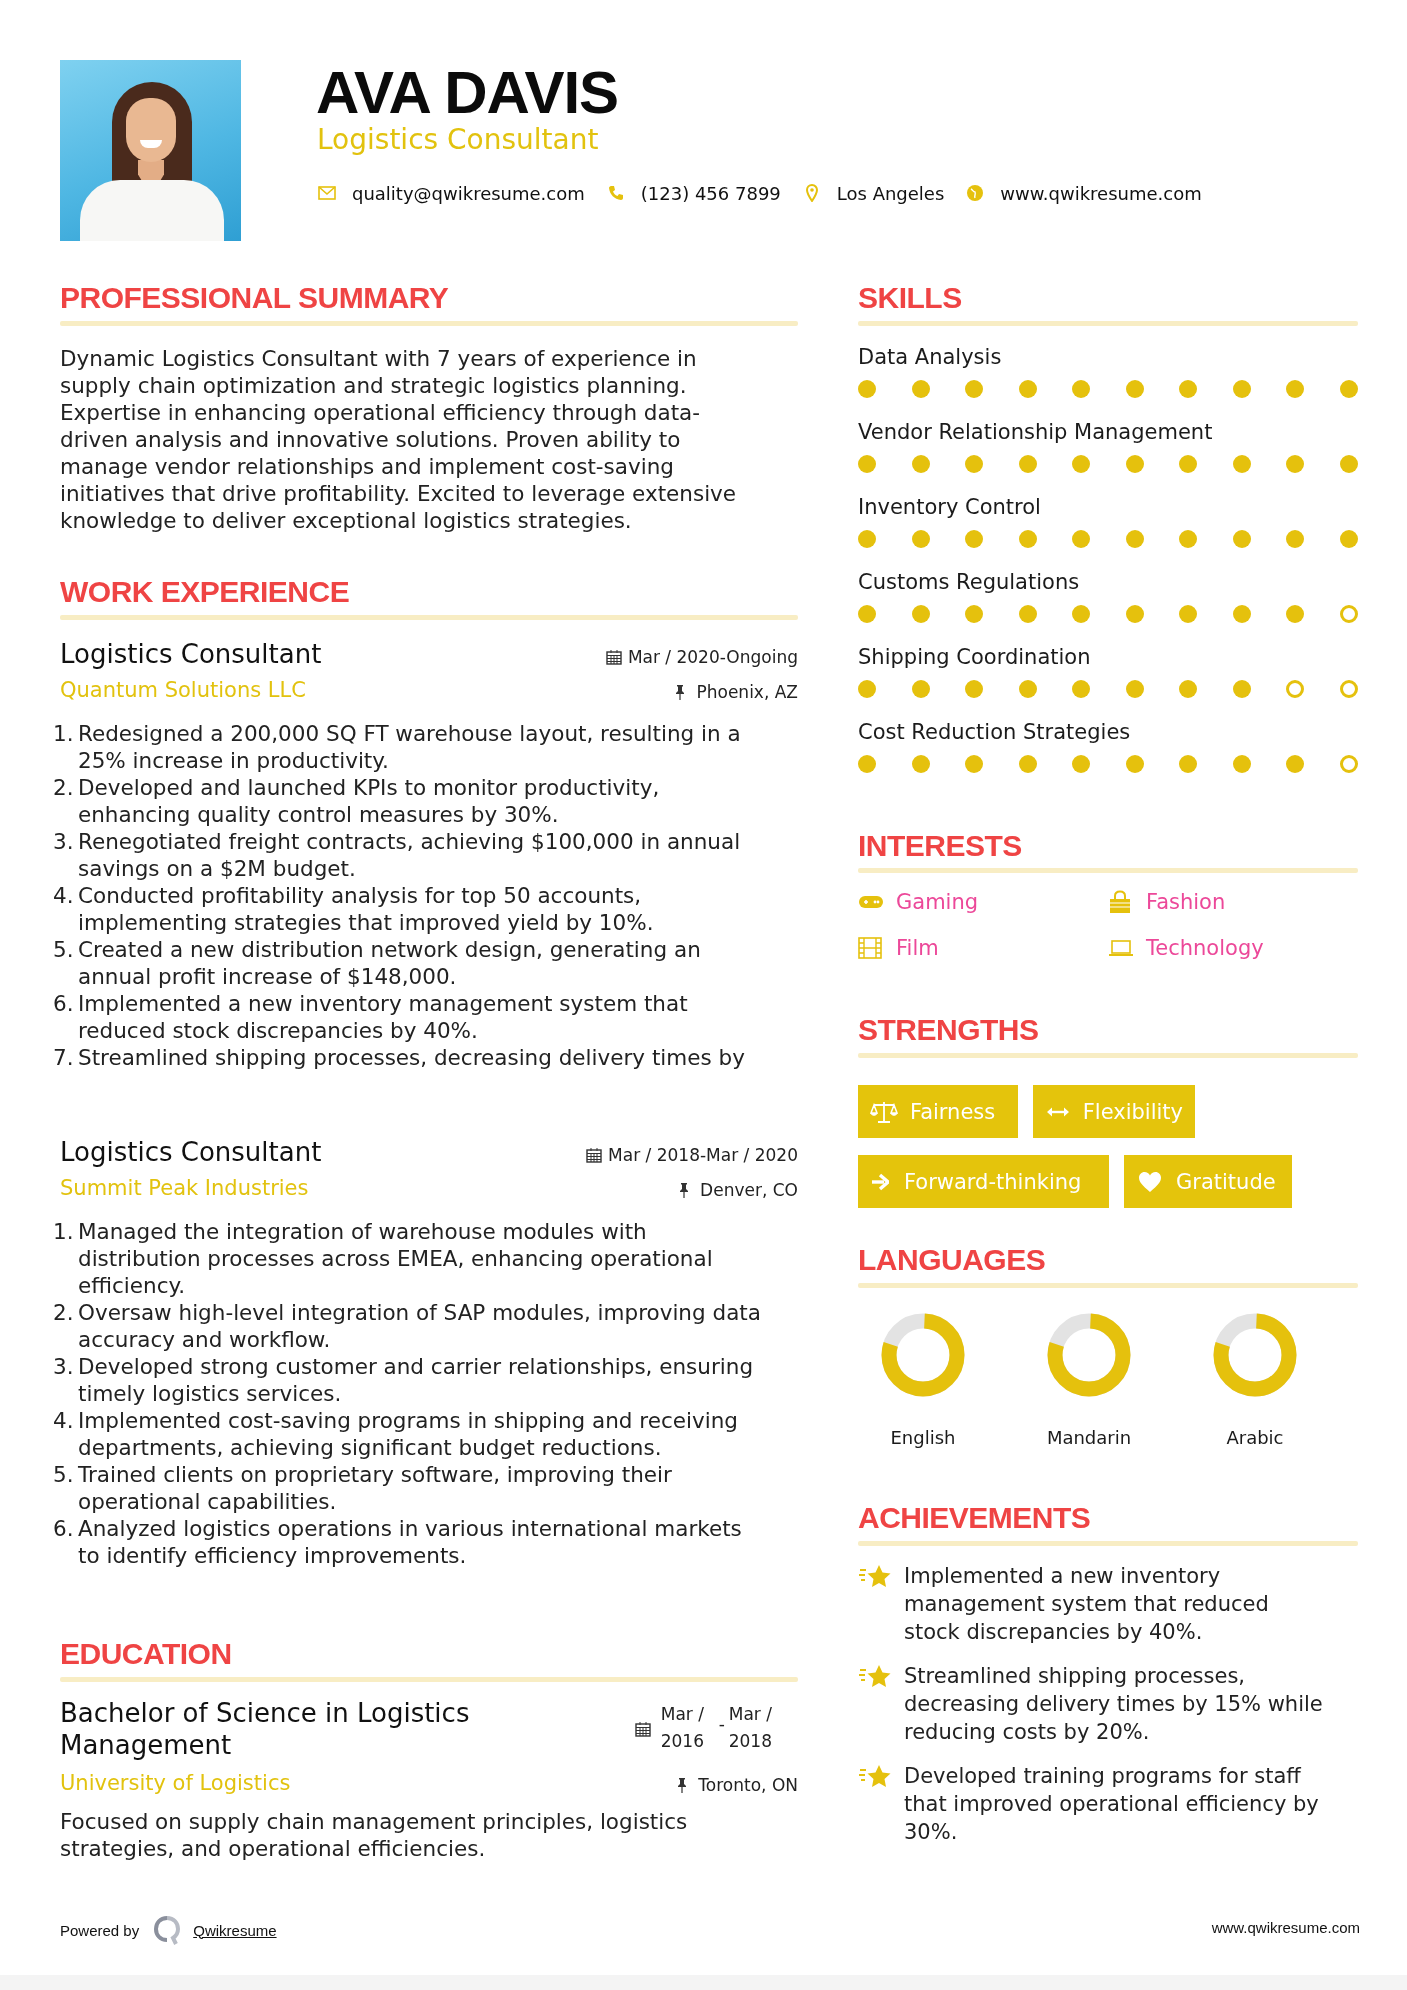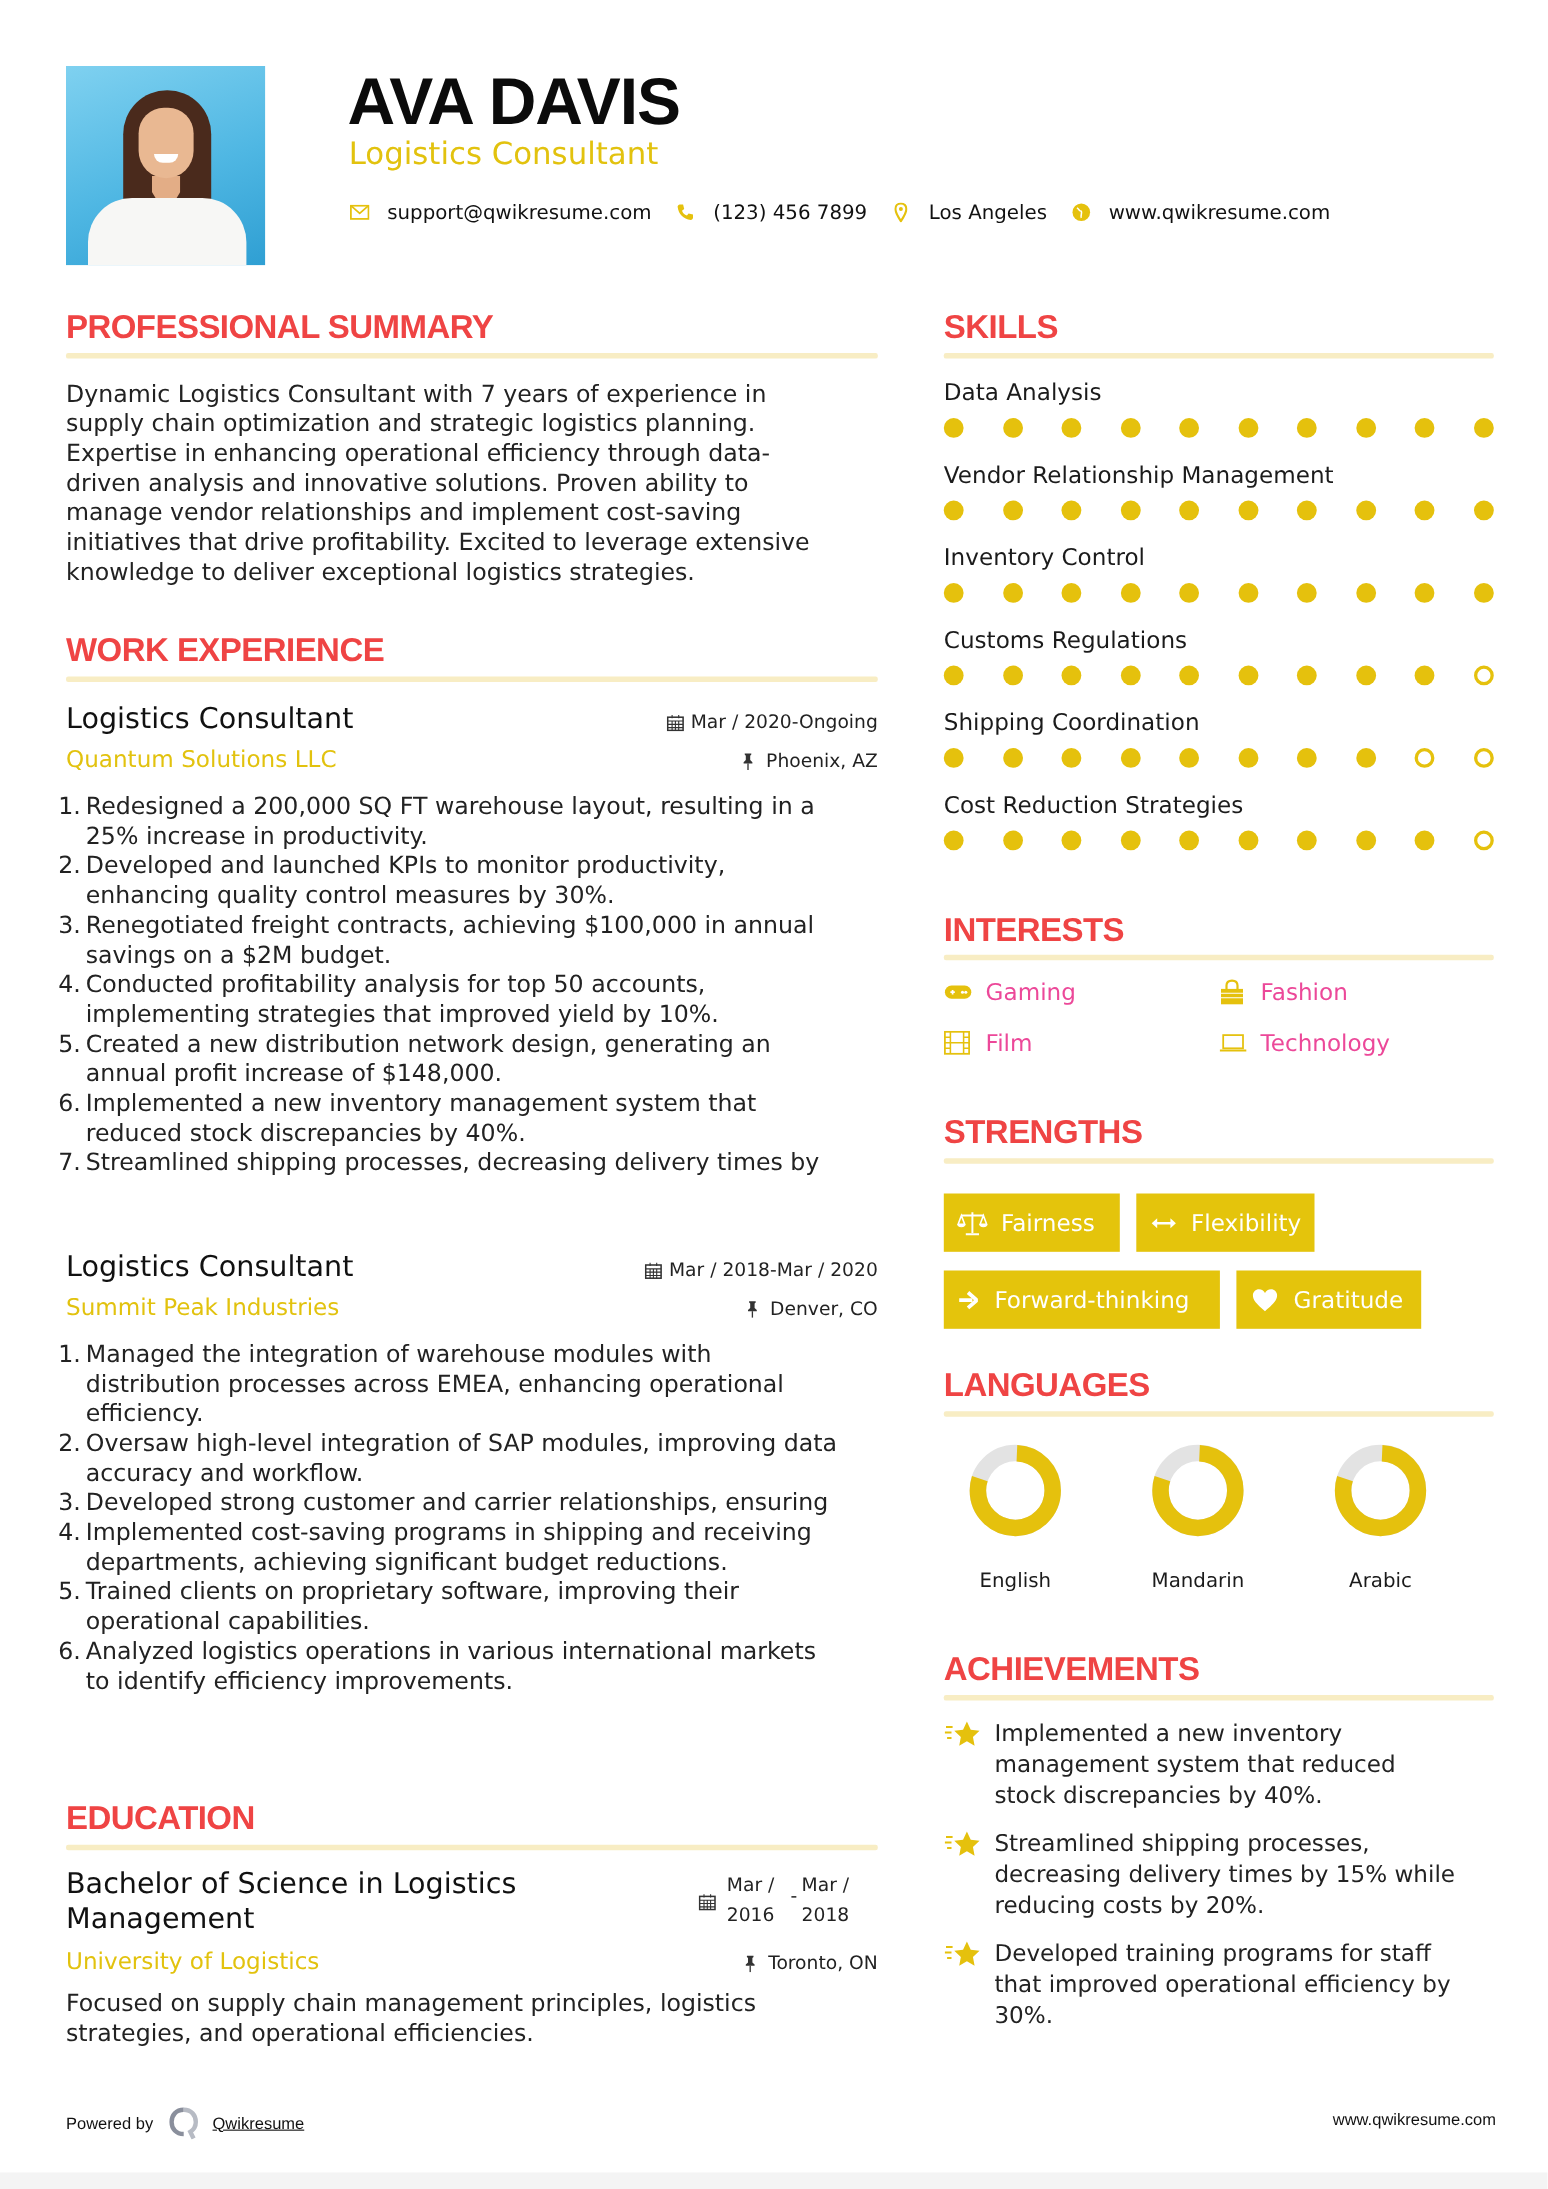--- a/index.html
+++ b/index.html
@@ -77,21 +77,21 @@
 <div class="abs title">Logistics Consultant</div>
 
 <div class="abs contacts">
   <div class="ci">
     <span class="ico">
       <svg width="18" height="14" viewBox="0 0 18 14">
           <rect x="1" y="1" width="16" height="12" fill="none" stroke="#e5c10d" stroke-width="1.6"></rect>
           <path d="M1 1 L9 8 L17 1" fill="none" stroke="#e5c10d" stroke-width="1.6"></path>
         </svg>
     </span>
-    <span>support@qwikresume.com</span>
+    <span>quality@qwikresume.com</span>
   </div>
   <div class="ci">
     <span class="ico">
       <svg width="16" height="16" viewBox="0 0 16 16">
           <path d="M3 1 L6 1 L7 5 L5 6.5 C6 9 7 10 9.5 11 L11 9 L15 10 L15 13 C15 14 14 15 13 15 C6 14 2 10 1 3 C1 2 2 1 3 1 Z" fill="#e5c10d"></path>
         </svg>
     </span>
     <span>(123) 456 7899</span>
   </div>
   <div class="ci">
@@ -221,20 +221,21 @@
         <div>efficiency.</div>
       </li>
     <li>
         <span class="num">2.</span>
         <div>Oversaw high-level integration of SAP modules, improving data</div>
         <div>accuracy and workflow.</div>
       </li>
     <li>
         <span class="num">3.</span>
         <div>Developed strong customer and carrier relationships, ensuring</div>
+        <div>timely logistics services.</div>
       </li>
     <li>
         <span class="num">4.</span>
         <div>Implemented cost-saving programs in shipping and receiving</div>
         <div>departments, achieving significant budget reductions.</div>
       </li>
     <li>
         <span class="num">5.</span>
         <div>Trained clients on proprietary software, improving their</div>
         <div>operational capabilities.</div>

